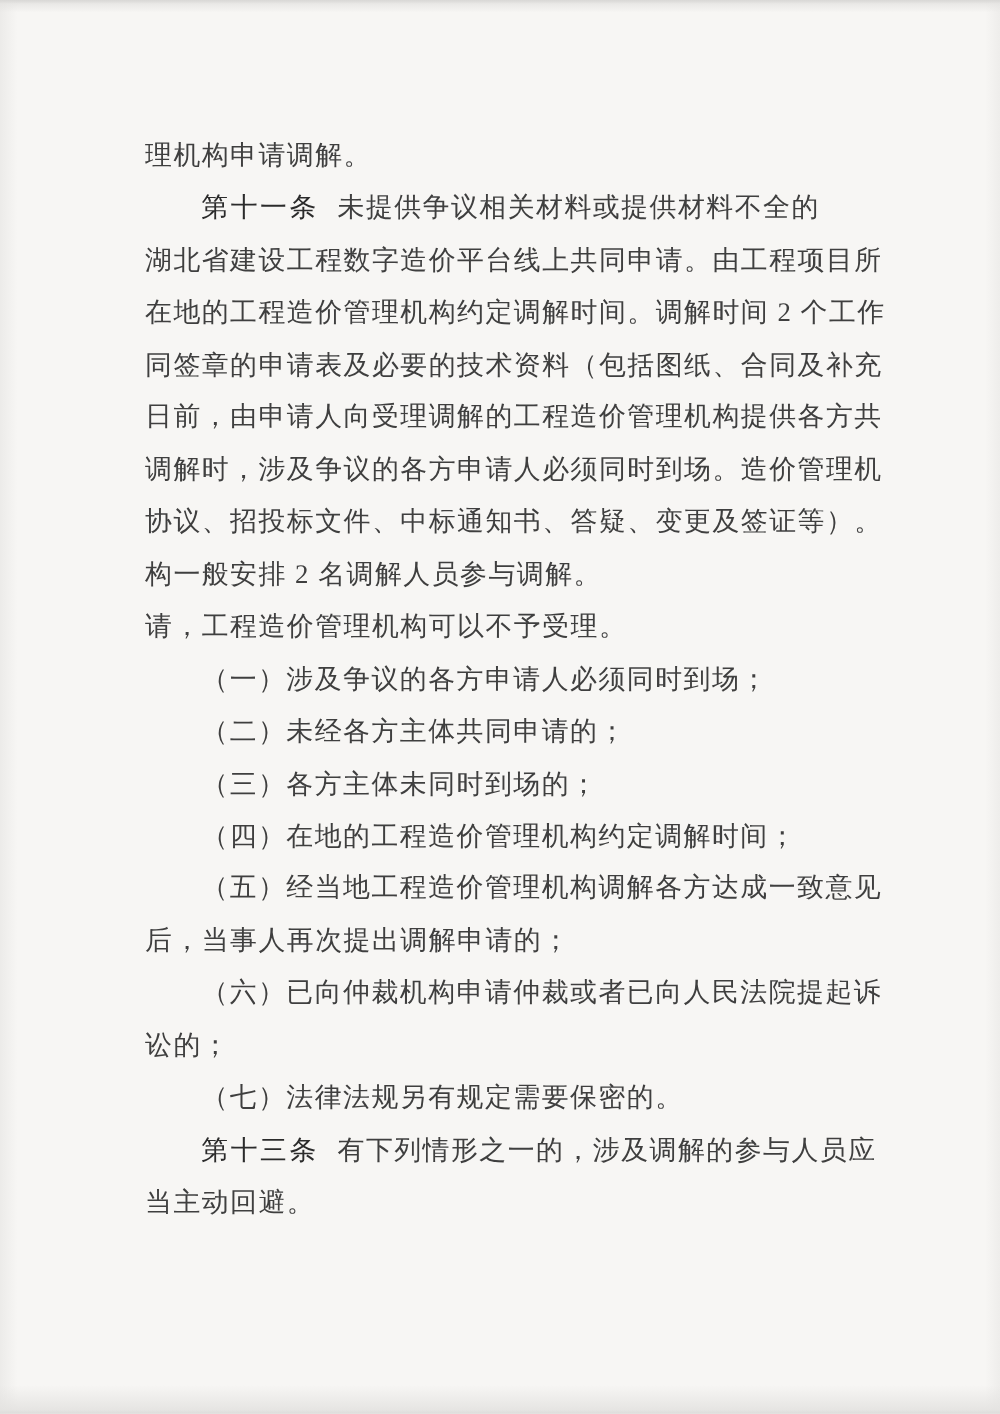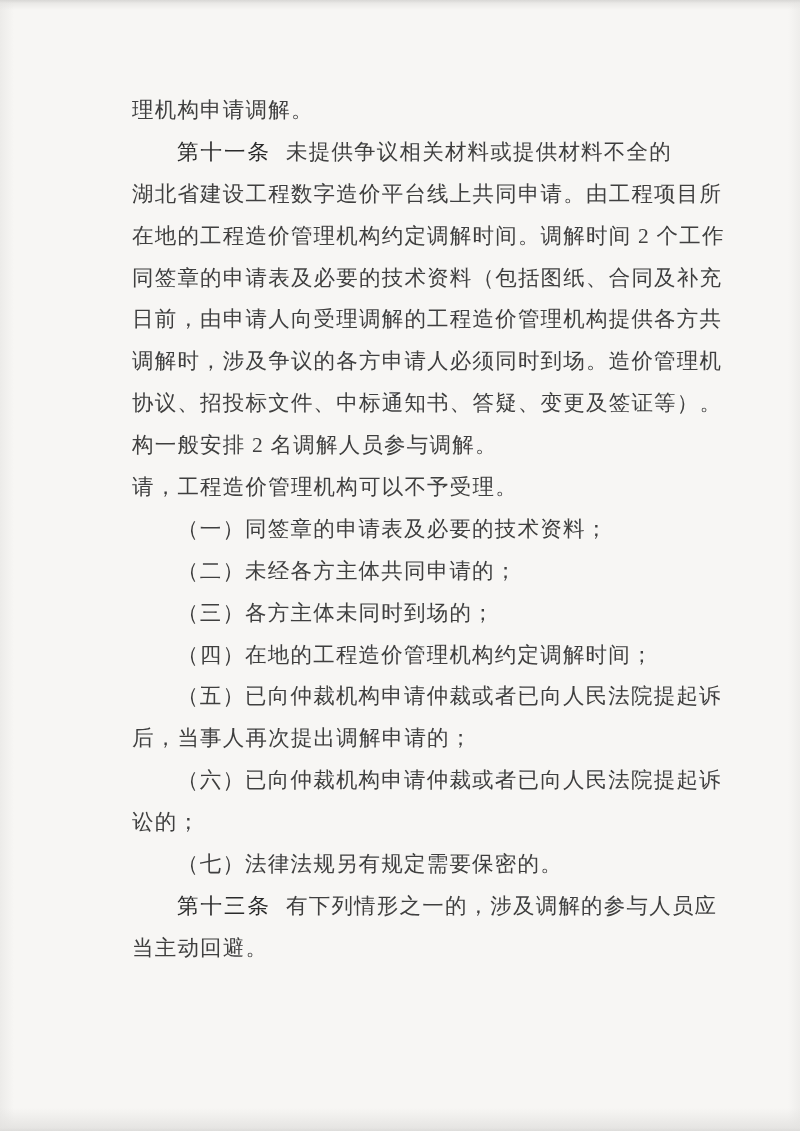--- a/index.html
+++ b/index.html
@@ -41,23 +41,22 @@
   }
   .scan-edge-bottom {
     position: absolute;
     left: 0; bottom: 0;
     width: 800px; height: 3px;
     background: linear-gradient(0deg, #dddcda, rgba(221,220,218,0));
   }
   .text-block {
     position: absolute;
     left: 116px;
-    top: 90px;
+    top: 104px;
     width: 572px;
-    margin-left: 16px;
   }
   .line {
     height: 41.9px;
     line-height: 41.9px;
     font-size: 21.5px;
     letter-spacing: 1.2px;
     color: var(--text-color);
     white-space: nowrap;
     text-rendering: optimizeLegibility;
   }
@@ -83,25 +82,25 @@
       <div class="line"><span class="seg">理机构申请调解。</span></div>
       <div class="line indent"><span class="seg bold">第十一条</span><span class="seg">未提供争议相关材料或提供材料不全的</span></div>
       <div class="line"><span class="seg">湖北省建设工程数字造价平台线上共同申请。由工程项目所</span></div>
       <div class="line"><span class="seg">在地的工程造价管理机构约定调解时间。调解时间 2 个工作</span></div>
       <div class="line"><span class="seg">同签章的申请表及必要的技术资料（包括图纸、合同及补充</span></div>
       <div class="line"><span class="seg">日前，由申请人向受理调解的工程造价管理机构提供各方共</span></div>
       <div class="line"><span class="seg">调解时，涉及争议的各方申请人必须同时到场。造价管理机</span></div>
       <div class="line"><span class="seg">协议、招投标文件、中标通知书、答疑、变更及签证等）。</span></div>
       <div class="line"><span class="seg">构一般安排 2 名调解人员参与调解。</span></div>
       <div class="line"><span class="seg">请，工程造价管理机构可以不予受理。</span></div>
-      <div class="line indent"><span class="seg">（一）同签章的申请表及必要的技术资料；</span></div>
+      <div class="line indent"><span class="seg">（一）涉及争议的各方申请人必须同时到场；</span></div>
       <div class="line indent"><span class="seg">（二）未经各方主体共同申请的；</span></div>
       <div class="line indent"><span class="seg">（三）各方主体未同时到场的；</span></div>
       <div class="line indent"><span class="seg">（四）在地的工程造价管理机构约定调解时间；</span></div>
-      <div class="line indent"><span class="seg">（五）已向仲裁机构申请仲裁或者已向人民法院提起诉</span></div>
+      <div class="line indent"><span class="seg">（五）经当地工程造价管理机构调解各方达成一致意见</span></div>
       <div class="line"><span class="seg">后，当事人再次提出调解申请的；</span></div>
       <div class="line indent"><span class="seg">（六）已向仲裁机构申请仲裁或者已向人民法院提起诉</span></div>
       <div class="line"><span class="seg">讼的；</span></div>
       <div class="line indent"><span class="seg">（七）法律法规另有规定需要保密的。</span></div>
       <div class="line indent"><span class="seg bold">第十三条</span><span class="seg">有下列情形之一的，涉及调解的参与人员应</span></div>
       <div class="line"><span class="seg">当主动回避。</span></div>
     </div>
   <div class="scan-edge-bottom"></div>
 </div>
 

